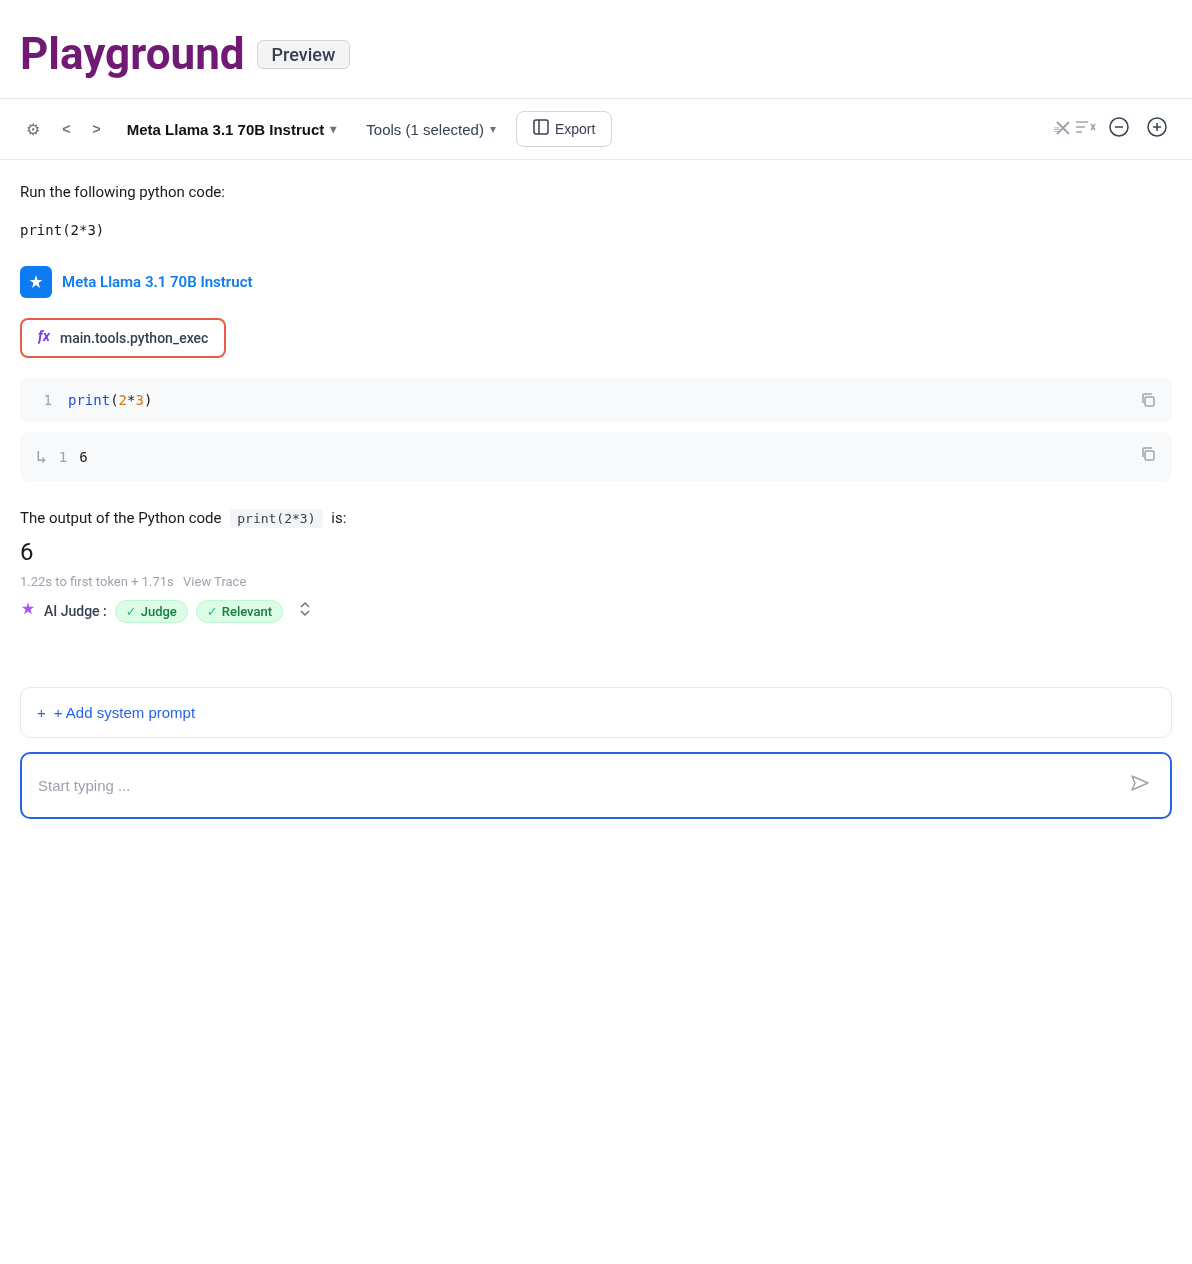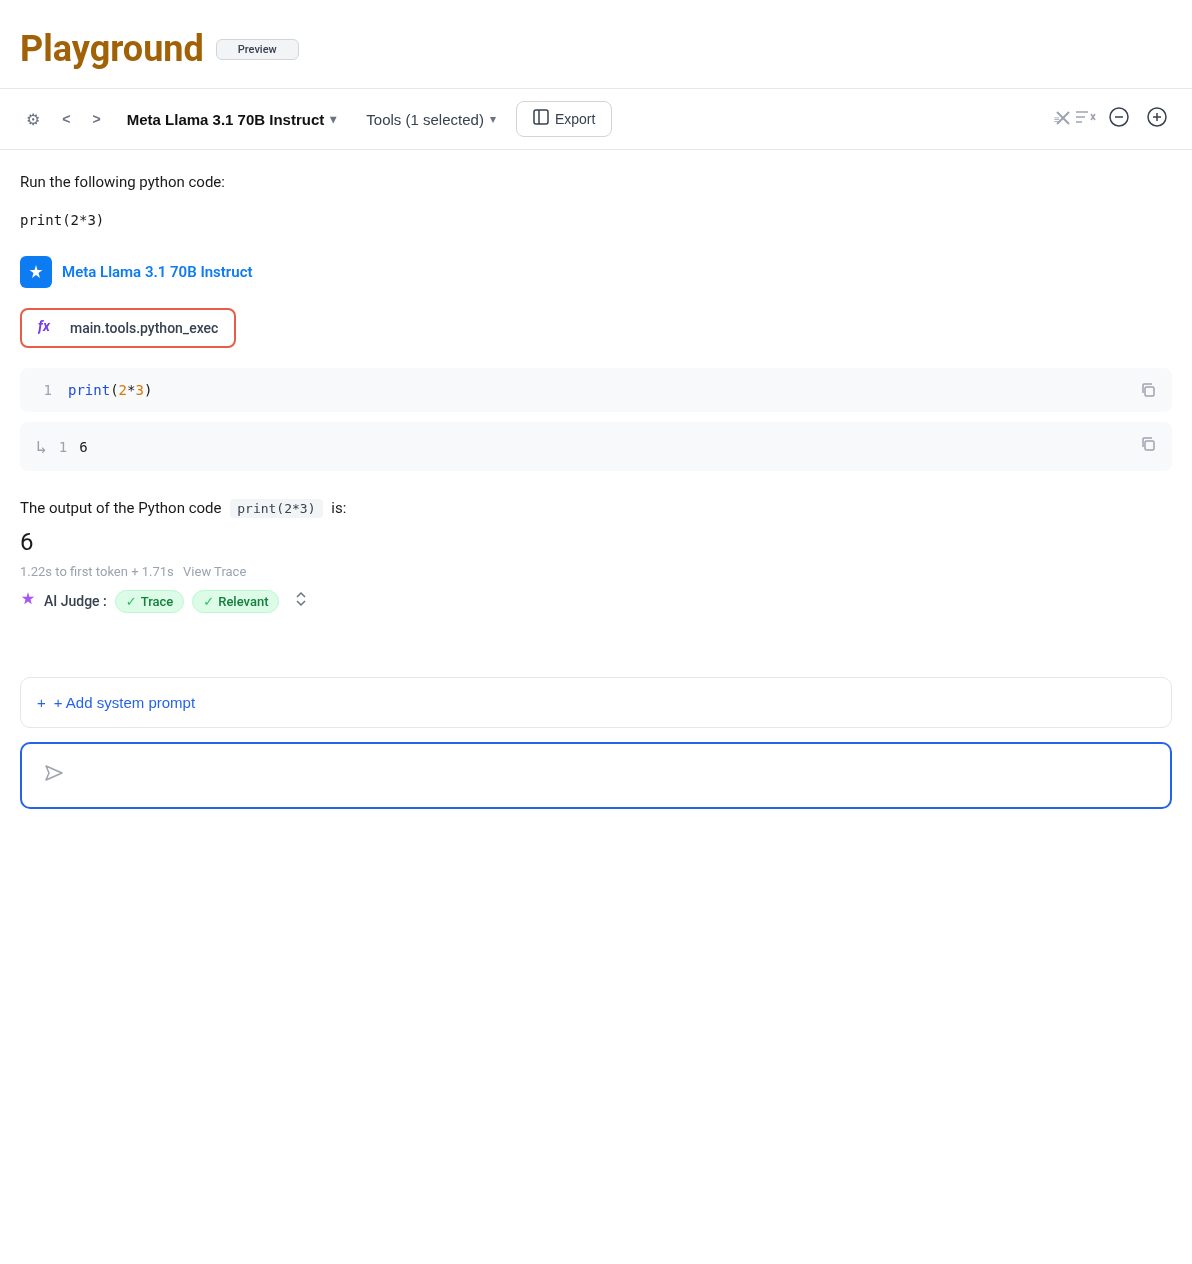--- a/index.html
+++ b/index.html
@@ -15,30 +15,30 @@
     .page-header {
       padding: 28px 20px 18px 20px;
       border-bottom: 1px solid #e5e7eb;
     }
     .page-title-row {
       display: flex;
       align-items: center;
       gap: 12px;
     }
     .page-title {
-      font-size: 36px;
+      font-size: 44px;
       font-weight: 700;
-      color: #a16207;
+      color: #701a75;
     }
     .preview-badge {
       background: #f3f4f6;
       border: 1px solid #d1d5db;
       border-radius: 6px;
-      padding: 3px 21px;
-      font-size: 11px;
+      padding: 3px 14px;
+      font-size: 18px;
       color: #374151;
       font-weight: 500;
     }
 
     
     .toolbar {
       display: flex;
       align-items: center;
       gap: 10px;
       padding: 12px 20px;
@@ -185,21 +185,21 @@
     .ai-name {
       font-size: 15px;
       font-weight: 600;
       color: #0d7cf2;
     }
 
     
     .tool-call-box {
       display: inline-flex;
       align-items: center;
-      gap: 12px;
+      gap: 2px;
       border: 2px solid #e85d4a;
       border-radius: 8px;
       padding: 8px 16px;
       margin: 10px 0;
       background: #fff;
       cursor: pointer;
     }
     .tool-call-icon {
       color: #7c3aed;
       font-size: 16px;
@@ -568,21 +568,21 @@
     
     <div class="ai-judge-row">
       <span class="ai-judge-icon">
         <svg width="16" height="16" viewBox="0 0 16 16" fill="none">
           <path d="M8 1L9.3 5.7H14.3L10.5 8.5L11.8 13.2L8 10.4L4.2 13.2L5.5 8.5L1.7 5.7H6.7L8 1Z" fill="#a855f7"></path>
         </svg>
       </span>
       <span class="ai-judge-label">AI Judge :</span>
       <span class="judge-badge badge-safe">
         <span style="color:#22c55e;">✓</span>
-        <span>Trace</span>
+        <span>Judge</span>
       </span>
       <span class="judge-badge badge-relevant">
         <span style="color:#22c55e;">✓</span>
         <span>Relevant</span>
       </span>
       <button class="expand-btn">
         <span>
           <svg width="16" height="16" viewBox="0 0 16 16" fill="none">
             <path d="M4 6l4-4 4 4" stroke="#6b7280" stroke-width="1.5" fill="none"></path>
             <path d="M4 10l4 4 4-4" stroke="#6b7280" stroke-width="1.5" fill="none"></path>
@@ -595,20 +595,21 @@
 </div>
 
 <div class="system-prompt-area">
   <button class="add-system-prompt-btn">
     <span>+</span>
     <span style="margin-left: 2px;">+ Add system prompt</span>
   </button>
 </div>
 
 <div class="input-area">
+  <input class="chat-input" type="text" placeholder="Start typing ..." style="">
   <button class="send-btn">
     <span>
       <svg width="22" height="22" viewBox="0 0 22 22" fill="none">
         <path d="M20 11L4 4l3 7-3 7 16-7z" stroke="#9ca3af" stroke-width="1.5" fill="none" stroke-linejoin="round"></path>
       </svg>
     </span>
   </button>
 </div>
 
 </body></html>

